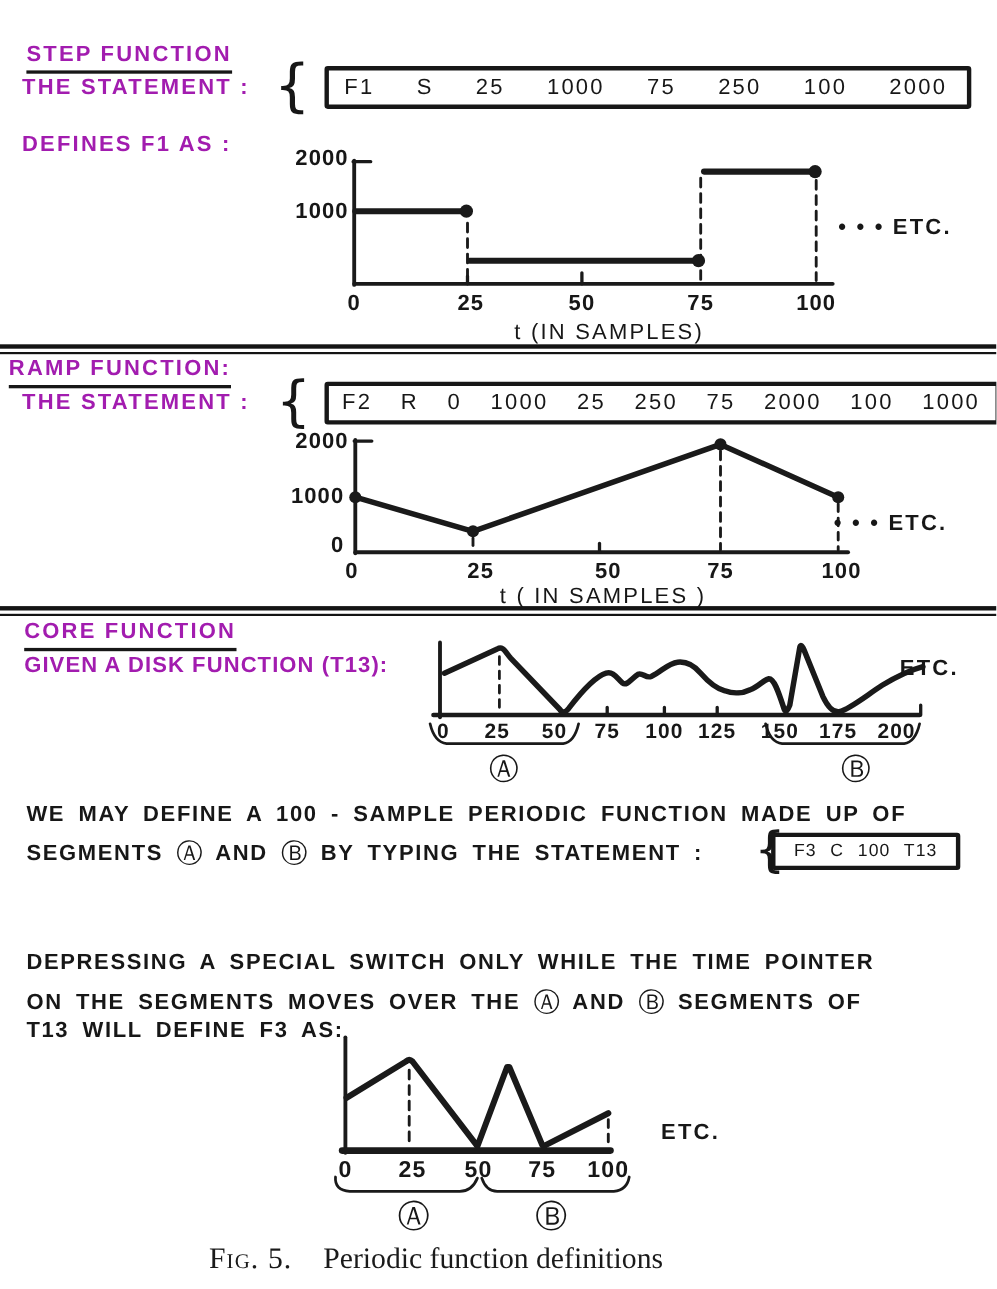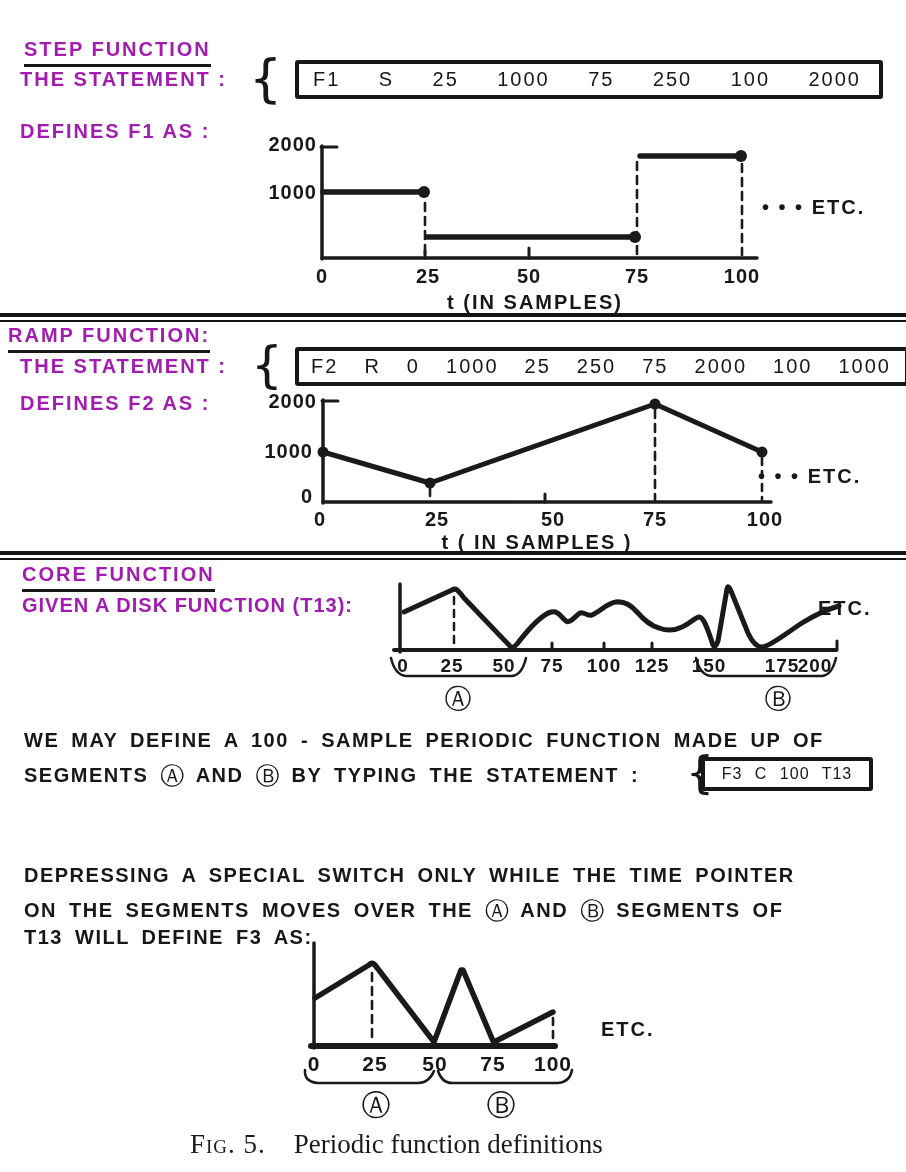--- a/index.html
+++ b/index.html
@@ -6,21 +6,21 @@
   #page{position:relative;width:906px;height:1172px;background:#ffffff;overflow:hidden;
         font-family:"Liberation Sans",sans-serif;color:#171717;}
   .hand{position:absolute;font-weight:700;letter-spacing:2px;font-size:20px;white-space:nowrap;color:#a21caf;}
   .u{border-bottom:3px solid #171717;padding-bottom:3px;}
   .rule{position:absolute;left:0;width:906px;height:3px;border-top:4px solid #141414;border-bottom:2px solid #141414;}
   .stmtbox{position:absolute;border:4px solid #171717;border-radius:3px;display:flex;align-items:center;
            justify-content:space-between;font-weight:400;font-size:20px;letter-spacing:2px;}
   .brace{position:absolute;font-family:"DejaVu Sans",sans-serif;font-weight:400;color:#171717;line-height:1;}
   .ylab{position:absolute;width:72px;text-align:right;font-weight:700;font-size:20px;letter-spacing:1px;}
   .xlab{position:absolute;width:60px;text-align:center;font-weight:700;font-size:20px;letter-spacing:1px;}
-  .axlabel{position:absolute;width:210px;text-align:center;font-weight:700;font-size:20px;letter-spacing:2px;}
+  .axlabel{position:absolute;width:210px;text-align:right;font-weight:400;font-size:20px;letter-spacing:2px;}
   .etc{position:absolute;font-weight:700;font-size:20px;letter-spacing:2px;white-space:nowrap;}
   .circ{font-family:"DejaVu Sans",sans-serif;font-weight:400;font-size:24px;vertical-align:-2px;letter-spacing:0;}
   .bigcirc{position:absolute;width:60px;text-align:center;font-family:"DejaVu Sans",sans-serif;font-size:29px;color:#171717;}
   .para{position:absolute;font-weight:700;font-size:20px;letter-spacing:1.5px;word-spacing:5px;white-space:nowrap;}
   .caption{position:absolute;font-family:"Liberation Serif",serif;font-size:27px;color:#1a1a1a;white-space:nowrap;}
   .caption .fig{font-variant:small-caps;letter-spacing:1px;}
   .caption .txt{margin-left:28px;}
   svg{position:absolute;left:0;top:0;}
 </style>
 </head>
@@ -122,21 +122,20 @@
     <span>R</span>
     <span>0</span>
     <span>1000</span>
     <span>25</span>
     <span>250</span>
     <span>75</span>
     <span>2000</span>
     <span>100</span>
     <span>1000</span>
   </div>
-  <div class="hand" style="left:20px;top:392px;">DEFINES F2 AS :</div>
 
   <div class="ylab" style="left:245px;top:390px;">2000</div>
   <div class="ylab" style="left:241px;top:440px;">1000</div>
   <div class="ylab" style="left:241px;top:485px;">0</div>
   <div class="xlab" style="left:290px;top:508px;">0</div>
   <div class="xlab" style="left:407px;top:508px;">25</div>
   <div class="xlab" style="left:523px;top:508px;">50</div>
   <div class="xlab" style="left:625px;top:508px;">75</div>
   <div class="xlab" style="left:735px;top:508px;">100</div>
   <div class="axlabel" style="left:432px;top:531px;">t ( IN SAMPLES )</div>
@@ -146,21 +145,21 @@
   <div class="hand u" style="left:22px;top:563px;">CORE FUNCTION</div>
   <div class="hand" style="left:22px;top:594px;letter-spacing:1px;">GIVEN A DISK FUNCTION (T13):</div>
 
   <div class="xlab" style="left:378px;top:655px;width:50px;font-size:19px;">0</div>
   <div class="xlab" style="left:427px;top:655px;width:50px;font-size:19px;">25</div>
   <div class="xlab" style="left:479px;top:655px;width:50px;font-size:19px;">50</div>
   <div class="xlab" style="left:527px;top:655px;width:50px;font-size:19px;">75</div>
   <div class="xlab" style="left:579px;top:655px;width:50px;font-size:19px;">100</div>
   <div class="xlab" style="left:627px;top:655px;width:50px;font-size:19px;">125</div>
   <div class="xlab" style="left:684px;top:655px;width:50px;font-size:19px;">150</div>
-  <div class="xlab" style="left:757px;top:655px;width:50px;font-size:19px;">175</div>
+  <div class="xlab" style="left:737px;top:655px;width:50px;font-size:19px;">175</div>
   <div class="xlab" style="left:790px;top:655px;width:50px;font-size:19px;">200</div>
   <div class="bigcirc" style="left:428px;top:681px;font-size:27px;">Ⓐ</div>
   <div class="bigcirc" style="left:748px;top:681px;font-size:27px;">Ⓑ</div>
   <div class="etc" style="left:818px;top:597px;">ETC.</div>
 
   <div class="para" style="left:24px;top:729px;">WE MAY DEFINE A 100 - SAMPLE PERIODIC FUNCTION MADE UP OF</div>
   <div class="para" style="left:24px;top:760px;">
     <span>SEGMENTS</span>
     <span class="circ">Ⓐ</span>
     <span>AND</span>

